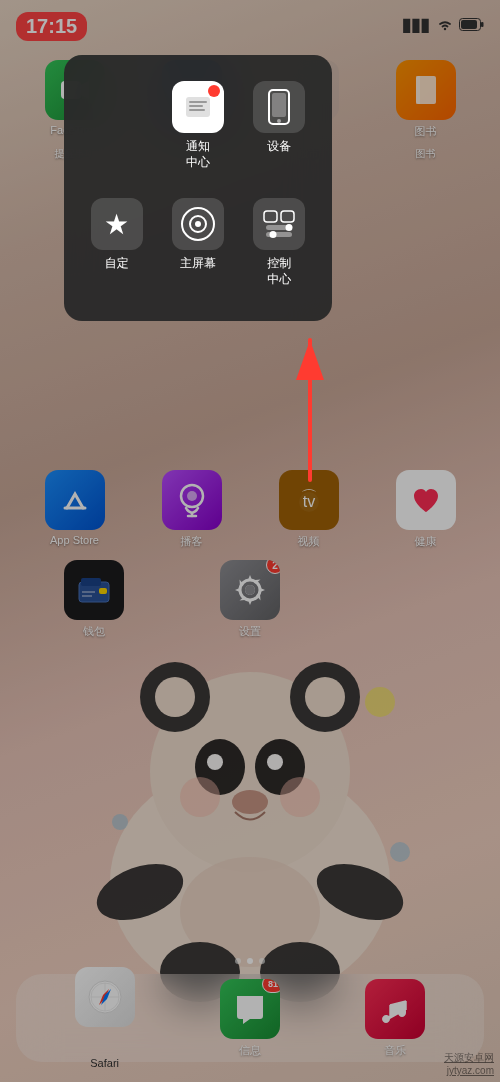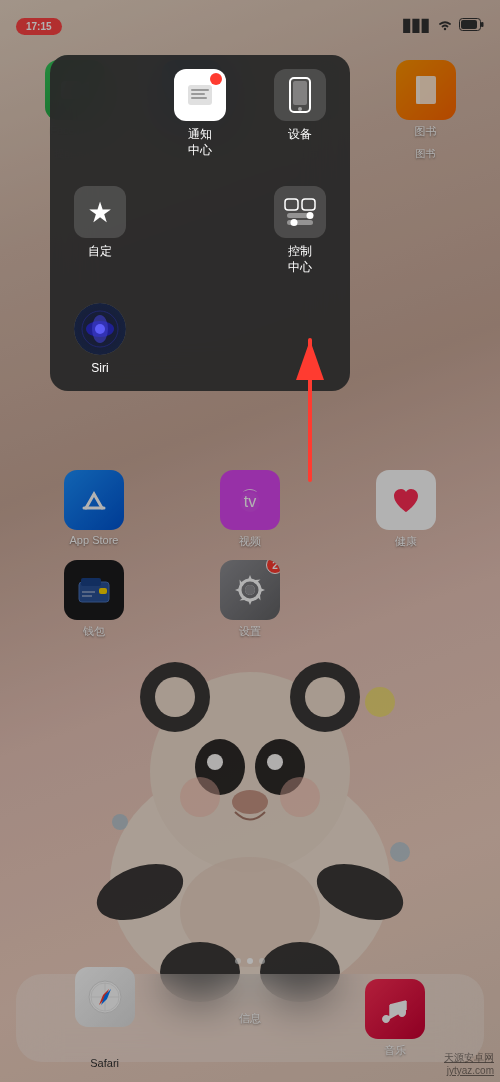--- a/index.html
+++ b/index.html
@@ -29,21 +29,21 @@
       display: flex;
       align-items: center;
       justify-content: space-between;
       padding: 8px 16px 0;
       z-index: 100;
     }
 
     #time-display {
       background: #f44;
       color: white;
-      font-size: 10px;
+      font-size: 20px;
       font-weight: 600;
       padding: 3px 10px;
       border-radius: 12px;
     }
 
     #status-icons {
       display: flex;
       align-items: center;
       gap: 6px;
     }
@@ -85,21 +85,21 @@
     
     .app-store-icon {
       background: linear-gradient(135deg, #1a8fff 0%, #0055d4 100%);
     }
 
     .podcasts-icon {
       background: linear-gradient(135deg, #b84cff 0%, #8800cc 100%);
     }
 
     .appletv-icon {
-      background: #d946ef;
+      background: #a16207;
       text-decoration: underline;
     }
 
     .health-icon {
       background: white;
     }
 
     .home-icon {
       background: linear-gradient(135deg, #ff9500 0%, #ff6600 100%);
     }
@@ -126,25 +126,25 @@
       align-items: center;
       justify-content: space-around;
       padding: 0 16px;
       z-index: 10;
     }
 
     
     #context-menu {
       position: absolute;
       top: 55px;
-      left: 50px;
-      width: 300px;
+      left: 64px;
+      width: 268px;
       background: rgba(40, 40, 40, 0.95);
       border-radius: 18px;
-      padding: 4px;
+      padding: 16px;
       z-index: 200;
       display: grid;
       grid-template-columns: 1fr 1fr 1fr;
       grid-template-rows: auto auto auto;
       gap: 8px;
       backdrop-filter: blur(20px);
     }
 
     .menu-item {
       display: flex;
@@ -455,68 +455,72 @@
       </svg>
     </div>
     <span class="menu-label">设备</span>
   </div>
 
   <div class="menu-item" style="grid-column:1;grid-row:2;">
     <div class="custom-icon-box">★</div>
     <span class="menu-label">自定</span>
   </div>
 
+  <div class="menu-item" style="grid-column:2;grid-row:2;">
+    <div class="home-screen-icon-box">
+      <svg width="36" height="36" viewBox="0 0 36 36">
+        <circle cx="18" cy="18" r="16" stroke="white" stroke-width="2" fill="none"></circle>
+        <circle cx="18" cy="18" r="8" stroke="white" stroke-width="2" fill="none"></circle>
+        <circle cx="18" cy="18" r="3" fill="white"></circle>
+      </svg>
+    </div>
+    <span class="menu-label">主屏幕</span>
+  </div>
 
   <div class="menu-item" style="grid-column:3;grid-row:2;">
     <div class="control-center-icon-box">
       <svg width="32" height="28" viewBox="0 0 32 28">
         <rect x="1" y="1" width="13" height="11" rx="3" stroke="white" stroke-width="1.5" fill="none"></rect>
         <rect x="18" y="1" width="13" height="11" rx="3" stroke="white" stroke-width="1.5" fill="none"></rect>
 
         <rect x="3" y="15" width="26" height="5" rx="2.5" fill="white" opacity="0.4"></rect>
         <circle cx="26" cy="17.5" r="3.5" fill="white"></circle>
         <rect x="3" y="22" width="26" height="5" rx="2.5" fill="white" opacity="0.4"></rect>
         <circle cx="10" cy="24.5" r="3.5" fill="white"></circle>
       </svg>
     </div>
     <span class="menu-label">控制<br>中心</span>
   </div>
 
-  <div class="menu-item" style="grid-column:1;grid-row:3;">
-    <div class="siri-icon-box">
-      <svg width="52" height="52" viewBox="0 0 52 52">
-        <defs>
-          <radialGradient id="siriGrad" cx="50%" cy="50%" r="50%">
-            <stop offset="0%" stop-color="#1a1a2e"></stop>
-            <stop offset="100%" stop-color="#16213e"></stop>
-          </radialGradient>
-        </defs>
-        <circle cx="26" cy="26" r="26" fill="url(#siriGrad)"></circle>
-        <circle cx="26" cy="26" r="18" fill="none" stroke="#4040ff" stroke-width="0.5" opacity="0.5"></circle>
-        <ellipse cx="26" cy="26" rx="14" ry="8" fill="#2020aa" opacity="0.8"></ellipse>
-        <ellipse cx="26" cy="26" rx="8" ry="14" fill="#4040cc" opacity="0.6"></ellipse>
-        <circle cx="26" cy="26" r="5" fill="#6060ff" opacity="0.9"></circle>
-      </svg>
-    </div>
-    <span class="menu-label">Siri</span>
-  </div>
 
   <div style="grid-column:1;grid-row:1;"></div>
 </div>
 
 <div style="position:absolute;top:470px;left:0;right:0;display:flex;justify-content:space-around;padding:0 16px;z-index:5;">
   <div class="app-icon-container">
     <div class="app-icon app-store-icon">
       <svg width="36" height="36" viewBox="0 0 36 36">
         <path d="M18 4 L22 12 L30 12 L24 18 L26 26 L18 22 L10 26 L12 18 L6 12 L14 12 Z" fill="none"></path>
         <path d="M10 26 L18 12 L26 26" stroke="white" stroke-width="3" fill="none" stroke-linecap="round"></path>
         <line x1="8" y1="26" x2="28" y2="26" stroke="white" stroke-width="3" stroke-linecap="round"></line>
       </svg>
     </div>
     <span class="app-label">App Store</span>
+  </div>
+  <div class="app-icon-container">
+    <div class="app-icon podcasts-icon">
+      <svg width="32" height="36" viewBox="0 0 32 36">
+        <circle cx="16" cy="14" r="11" stroke="white" stroke-width="2.5" fill="none"></circle>
+        <circle cx="16" cy="14" r="5" fill="white" opacity="0.6"></circle>
+        <path d="M10 26 Q12 30 16 31 Q20 30 22 26" stroke="white" stroke-width="2.5" fill="none" stroke-linecap="round"></path>
+        <line x1="16" y1="31" x2="16" y2="34" stroke="white" stroke-width="2.5" stroke-linecap="round"></line>
+        <line x1="12" y1="34" x2="20" y2="34" stroke="white" stroke-width="2.5" stroke-linecap="round"></line>
+      </svg>
+    </div>
+    <span class="app-label">播客</span>
   </div>
   <div class="app-icon-container">
     <div class="app-icon appletv-icon">
       <svg width="36" height="24" viewBox="0 0 36 24">
         <path d="M18 2 C14 2 11 4 11 4 C11 4 13 1 18 1 C23 1 25 4 25 4 C25 4 22 2 18 2Z" fill="white" opacity="0.8"></path>
         <circle cx="18" cy="14" r="10" fill="white" opacity="0.05"></circle>
         <text x="18" y="19" text-anchor="middle" fill="white" font-size="16" font-family="sans-serif">tv</text>
       </svg>
     </div>
     <span class="app-label">视频</span>
@@ -584,20 +588,26 @@
         <circle cx="18" cy="18" r="14" stroke="#ddd" stroke-width="0.5" fill="none"></circle>
         <line x1="18" y1="4" x2="18" y2="32" stroke="#ddd" stroke-width="0.5"></line>
         <line x1="4" y1="18" x2="32" y2="18" stroke="#ddd" stroke-width="0.5"></line>
         <polygon points="22,10 18,20 12,26 16,16" fill="#ff3b30"></polygon>
         <polygon points="14,26 18,16 24,10 20,20" fill="#007aff"></polygon>
       </svg>
     </div>
     <span class="app-label" style="color:#333;text-shadow:none;margin-top:26px;">Safari</span>
   </div>
   <div class="app-icon-container" style="position:relative;">
+    <div class="app-icon" style="background:linear-gradient(135deg,#34c759,#1a8f35);position:relative;">
+      <svg width="34" height="34" viewBox="0 0 34 34">
+        <path d="M4 4 L30 4 L30 24 Q30 27 27 27 L17 27 L10 32 L10 27 L7 27 Q4 27 4 24 Z" fill="white"></path>
+      </svg>
+      <div class="badge" style="font-size:9px;width:22px;border-radius:11px;">81</div>
+    </div>
     <span class="app-label">信息</span>
   </div>
   <div class="app-icon-container">
     <div class="app-icon" style="background:linear-gradient(135deg,#ff2d55,#cc0033);">
       <svg width="30" height="36" viewBox="0 0 30 36">
         <path d="M10 28 C10 30 8 32 6 32 C4 32 2 30 2 28 C2 26 4 24 6 24 C7 24 8 24.5 10 25 L10 14 L26 10 L26 22 C26 24 24 26 22 26 C20 26 18 24 18 22 C18 20 20 18 22 18 C23 18 24 18.5 26 19" fill="white" stroke="none"></path>
         <line x1="10" y1="25" x2="10" y2="14" stroke="white" stroke-width="1.5"></line>
         <line x1="10" y1="14" x2="26" y2="10" stroke="white" stroke-width="1.5"></line>
         <line x1="26" y1="10" x2="26" y2="19" stroke="white" stroke-width="1.5"></line>
       </svg>

